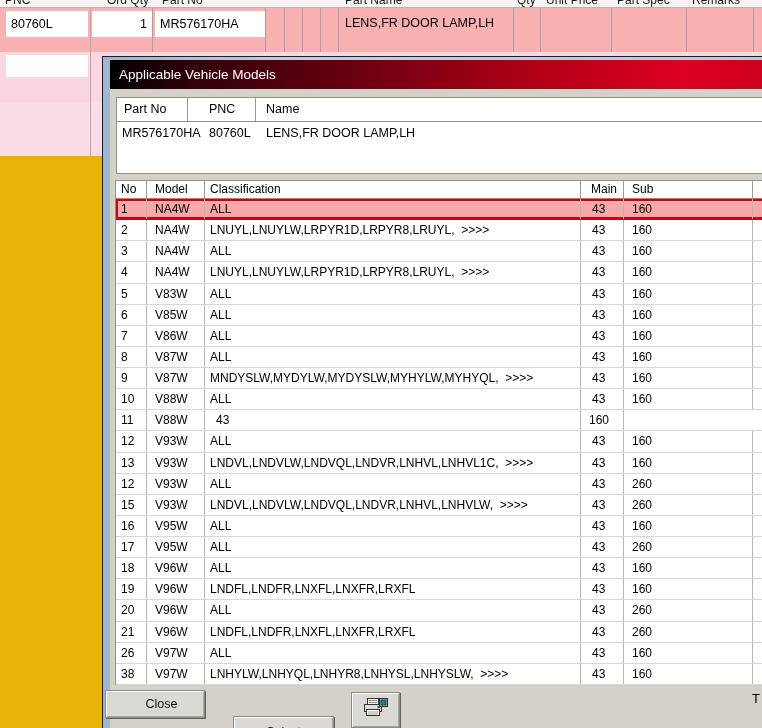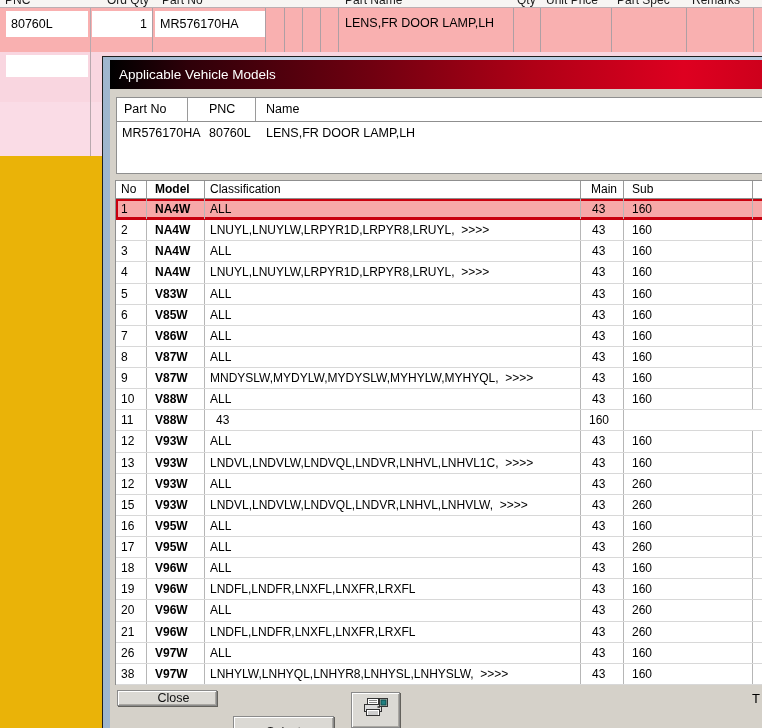--- a/index.html
+++ b/index.html
@@ -38,29 +38,29 @@
   .pp-v1 { left:5px; top:28px; } .pp-v2 { left:92px; top:28px; } .pp-v3 { left:149px; top:28px; }
 
   
   #model-table { position:absolute; left:115px; top:180px; width:650px; height:505px; background:#fff; border:1px solid #8f8f8f; }
   .thead { display:grid; grid-template-columns:31px 58px 376px 43px 129px 1fr; height:18px; border-bottom:1px solid #8f8f8f; }
   .thead .tc { border-right:1px solid #9a9a9a; font-size:12px; line-height:17px; white-space:pre; overflow:hidden; }
   .thead .tc:last-child { border-right:none; }
   .trow { display:grid; grid-template-columns:31px 58px 376px 43px 129px 1fr; height:21.13px; border-bottom:1px solid #D8D8D8; }
   .trow .tc { border-right:1px solid #B6B6B6; font-size:12px; line-height:20px; white-space:pre; overflow:hidden; }
   .trow .tc:last-child { border-right:none; }
-  .tc.c0 { padding-left:5px; } .tc.c1 { padding-left:8px;font-weight:bold; } .tc.c2 { padding-left:5px; }
+  .tc.c0 { padding-left:5px; } .tc.c1 { padding-left:8px; } .tc.c2 { padding-left:5px; }
   .tc.c3 { padding-left:11px; } .tc.c4 { padding-left:8px; }
   .trow.sel { background:#F7A8A8; box-shadow:inset 0 0 0 2px #C9000E; border-bottom-color:#C9000E; }
 
   
   .btn { position:absolute; background:#DBD9D4; border:1px solid #8A8A8A;
     box-shadow:inset 1px 1px 0 #FFFFFF, inset -1px -1px 0 #A9A7A2, 1px 1px 0 #63615C;
     font-size:12.5px; color:#111; display:flex; align-items:center; justify-content:center; cursor:default; }
-  #btn-close { left:117px; top:690px; width:100px; height:16px;padding-left:13px; }
+  #btn-close { left:105px; top:690px; width:100px; height:28px;padding-left:13px; }
   #btn-select { left:233px; top:716px; width:101px; height:32px; }
   #btn-print { left:351px; top:692px; width:49px; height:36px; }
   #trunc { position:absolute; left:752px; top:691px; font-size:13px; white-space:nowrap; }
 </style>
 </head>
 <body>
 
 <div id="screen">
 
   <div class="bg-row1"></div>

